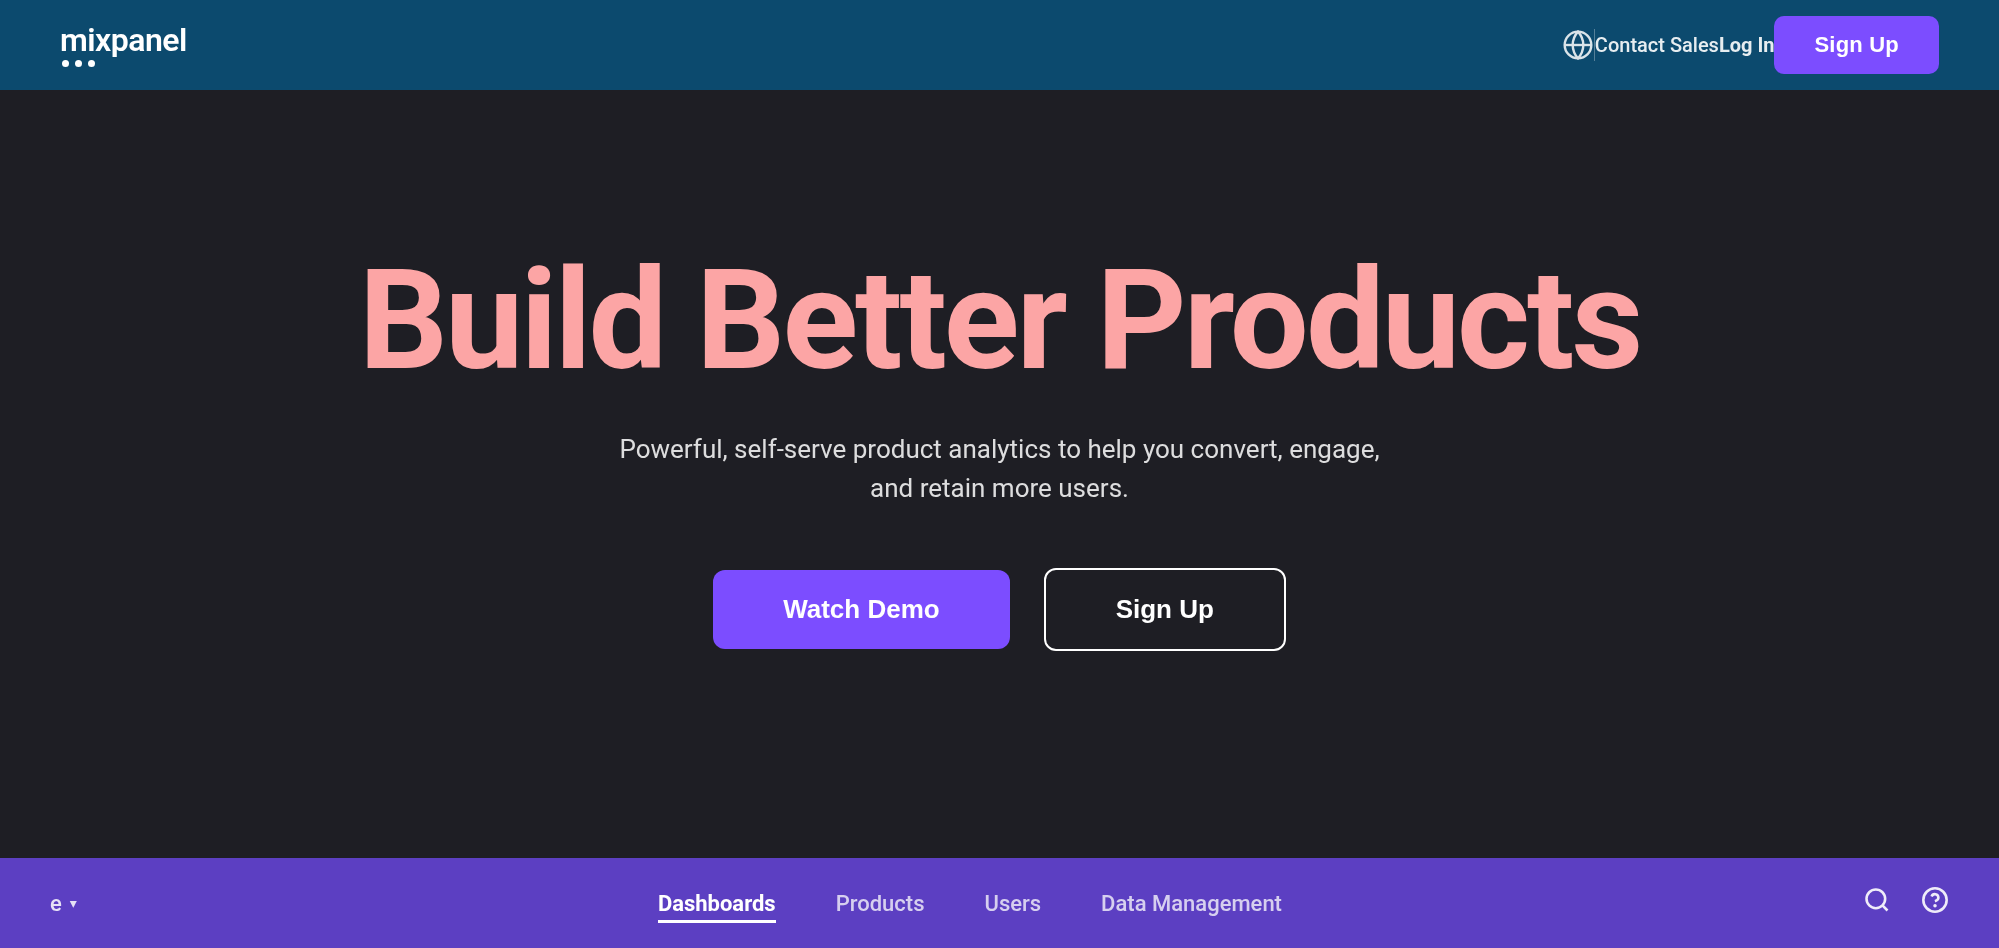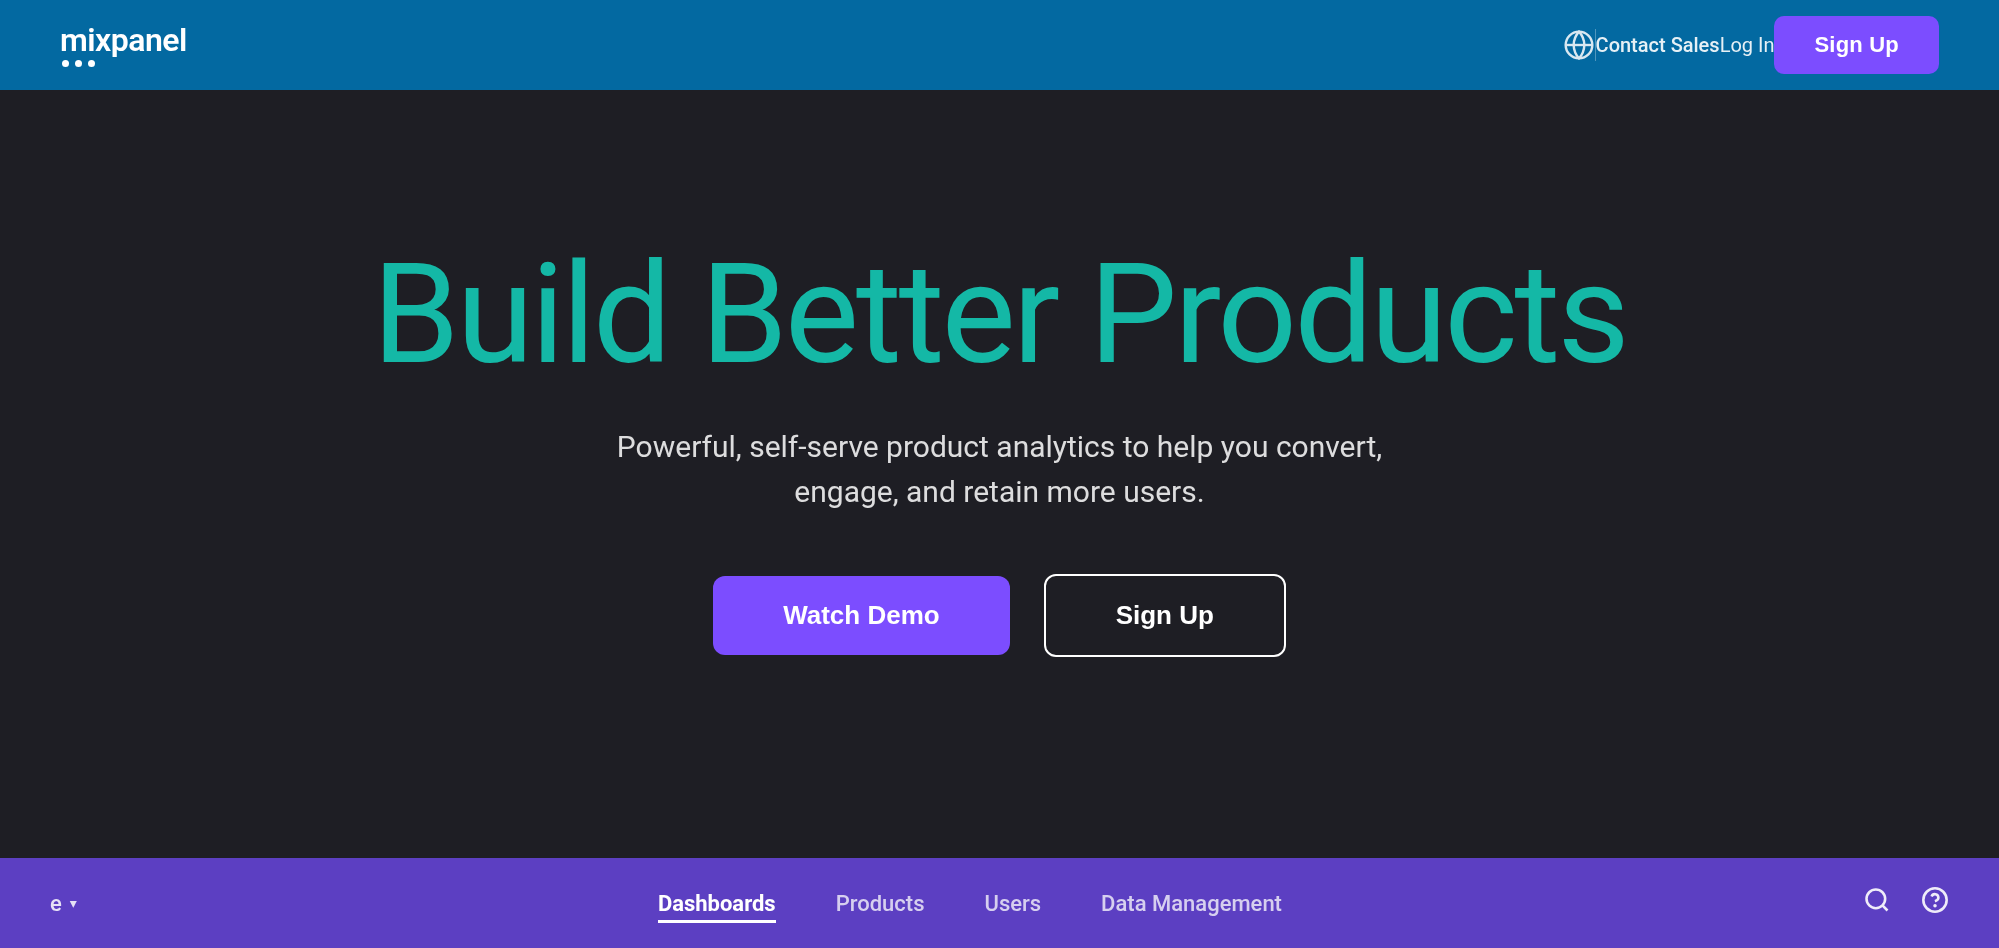--- a/index.html
+++ b/index.html
@@ -13,21 +13,21 @@
       overflow-x: hidden;
     }
 
     
     nav {
       display: flex;
       align-items: center;
       justify-content: space-between;
       padding: 0 60px;
       height: 90px;
-      background: #0369a1;
+      background: #0c4a6e;
       position: relative;
       z-index: 10;
     }
 
     .nav-left {
       display: flex;
       align-items: center;
       gap: 60px;
     }
 
@@ -97,21 +97,21 @@
       text-decoration: none;
       font-size: 20px;
       font-weight: 500;
       opacity: 0.9;
     }
 
     .log-in {
       color: #ffffff;
       text-decoration: none;
       font-size: 20px;
-      font-weight: 400;
+      font-weight: 700;
       opacity: 0.9;
     }
 
     .sign-up-btn {
       background: #7c4dff;
       color: #ffffff;
       border: none;
       border-radius: 10px;
       padding: 16px 40px;
       font-size: 22px;
@@ -127,30 +127,30 @@
       align-items: center;
       justify-content: center;
       text-align: center;
       padding: 100px 60px 80px;
       min-height: 700px;
       background: #1e1e24;
     }
 
     .hero-title {
       font-size: 140px;
-      font-weight: 400;
+      font-weight: 700;
       line-height: 1.0;
       letter-spacing: -3px;
-      color: #14b8a6;
+      color: #fca5a5;
       max-width: 1600px;
       margin-bottom: 40px;
     }
 
     .hero-subtitle {
-      font-size: 30px;
+      font-size: 26px;
       font-weight: 400;
       color: rgba(255,255,255,0.85);
       line-height: 1.5;
       max-width: 800px;
       margin-bottom: 60px;
     }
 
     .hero-buttons {
       display: flex;
       gap: 34px;

